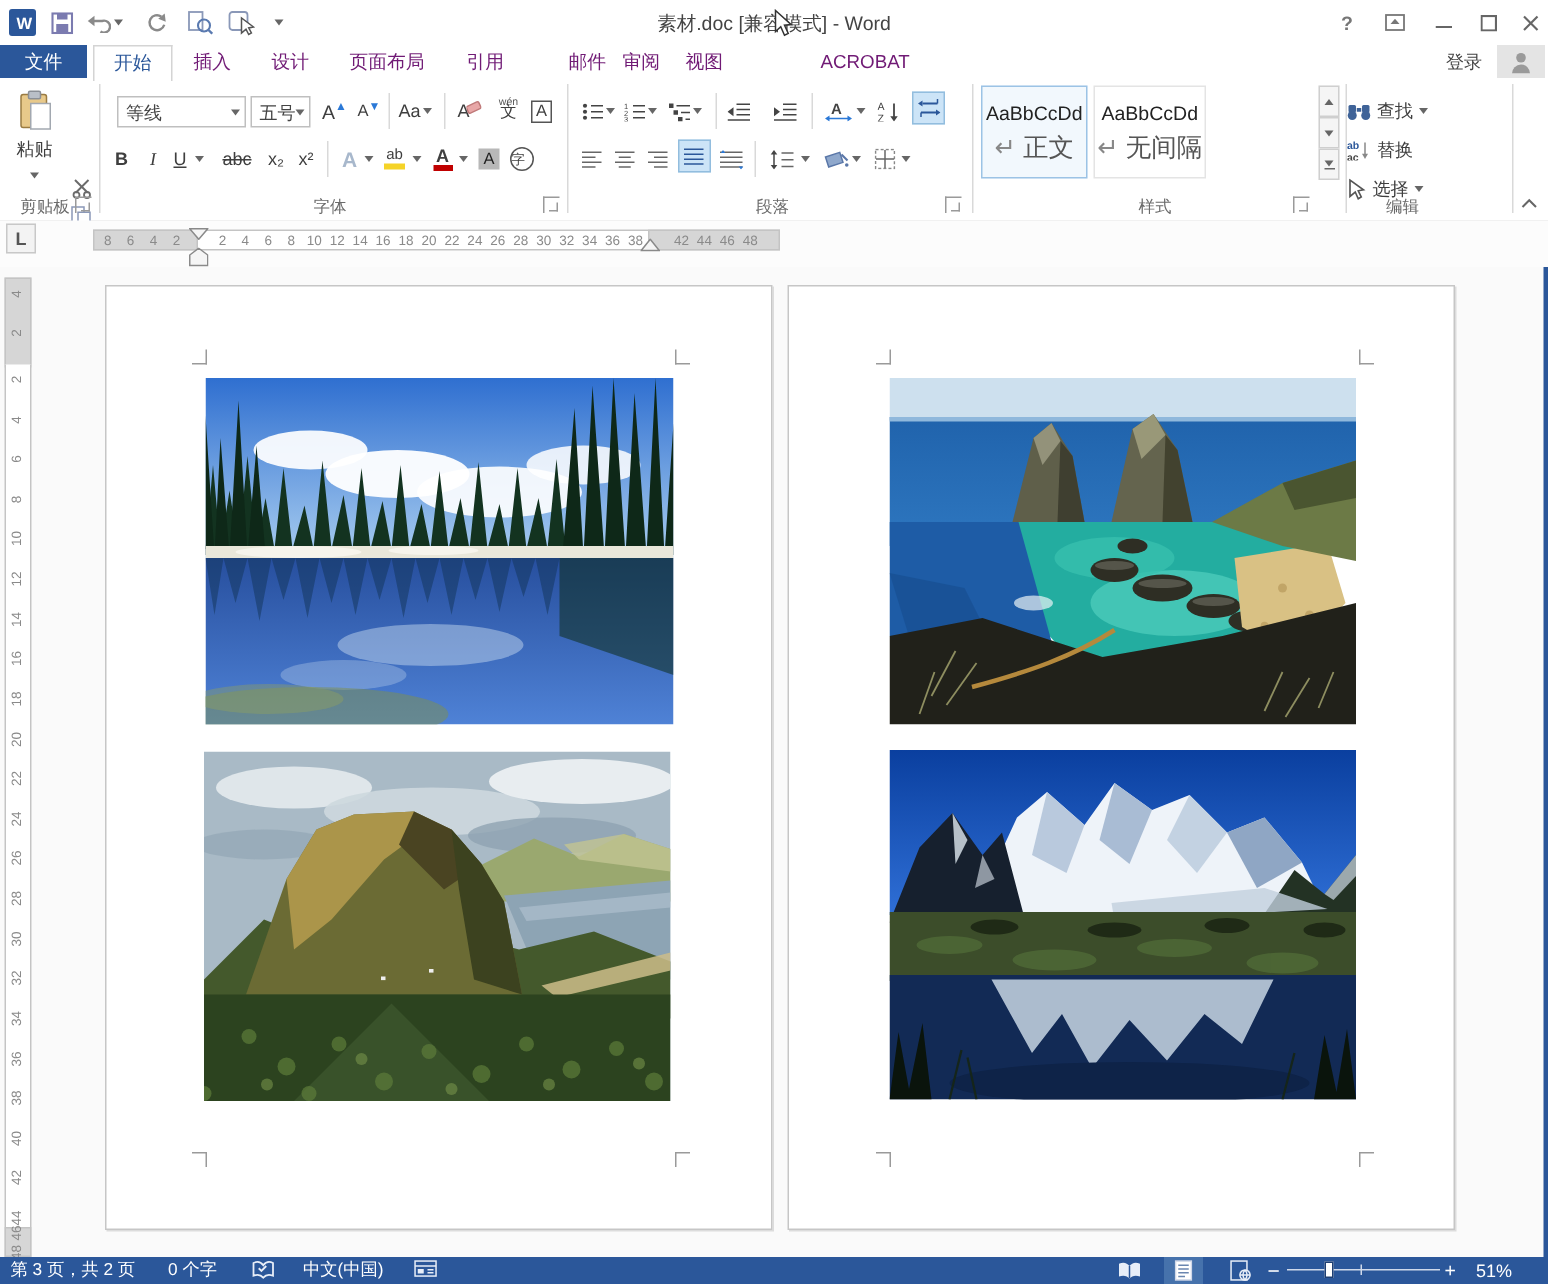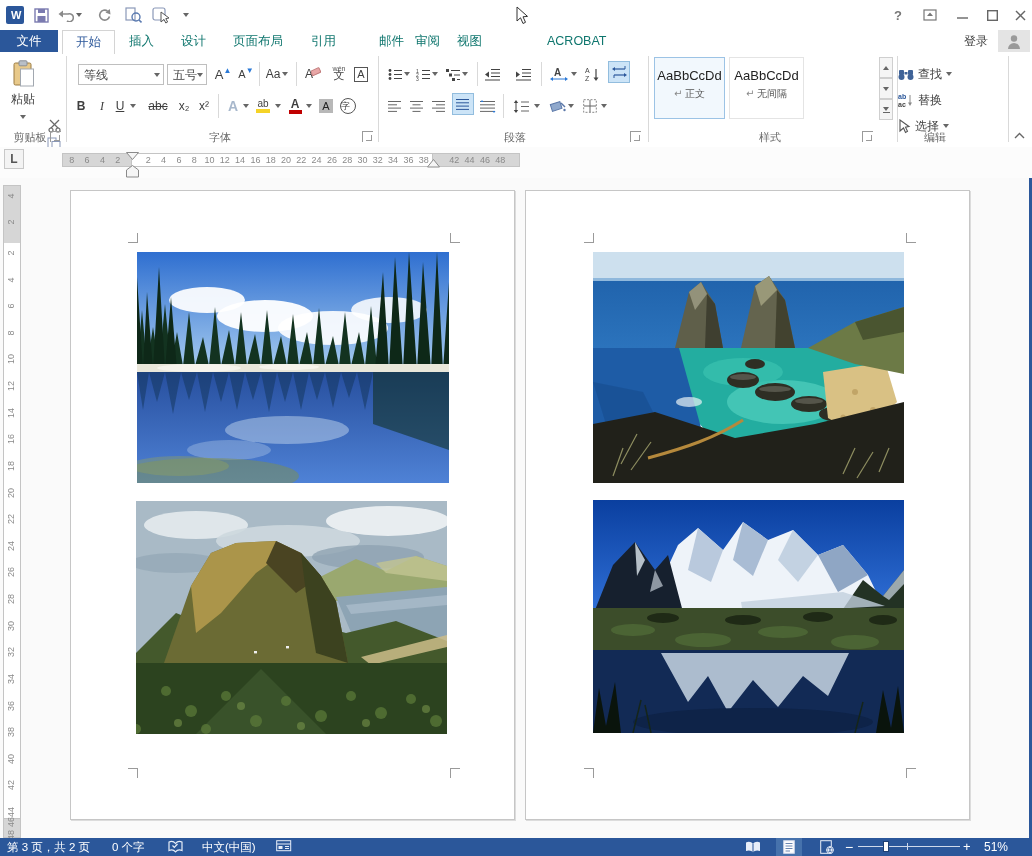--- a/index.html
+++ b/index.html
@@ -7,41 +7,41 @@
        font-family:"Liberation Sans","DejaVu Sans",sans-serif;color:#444;font-size:12px;}
   .abs{position:absolute;}
   
   #titlebar{position:absolute;left:0;top:0;width:1032px;height:30px;background:#fff;}
   .qat-btn{position:absolute;top:5px;width:22px;height:20px;display:flex;align-items:center;justify-content:center;}
   #title-text{position:absolute;left:0;right:0;top:7px;text-align:center;font-size:13px;color:#444;}
   .winbtn{position:absolute;top:4px;width:28px;height:22px;display:flex;align-items:center;justify-content:center;color:#666;font-size:13px;}
   
   #tabrow{position:absolute;left:0;top:30px;width:1032px;height:22px;background:#fff;border-bottom:1px solid #e3e3e3;}
   #file-tab{position:absolute;left:0;top:0;width:58px;height:22px;background:#2b579a;color:#fff;text-align:center;line-height:22px;font-size:12.5px;}
-  .tab{position:absolute;top:0;height:22px;line-height:22px;padding:0 13px;font-size:12.5px;color:#0f766e;}
+  .tab{position:absolute;top:0;height:22px;line-height:22px;padding:0 13px;font-size:12.5px;color:#701a75;}
   .tab.active{background:#fff;border:1px solid #d4d4d4;border-bottom:none;color:#2b579a;height:23px;z-index:3;}
   #signin{position:absolute;right:44px;top:0;height:22px;line-height:22px;font-size:12px;color:#444;}
   #avatar{position:absolute;right:2px;top:0;width:32px;height:22px;background:#e4e4e4;display:flex;align-items:center;justify-content:center;}
   
   #ribbon{position:absolute;left:0;top:52px;width:1032px;height:95px;background:#fff;border-bottom:1px solid #cfcfcf;}
   .gdiv{position:absolute;top:4px;height:86px;width:1px;background:#d9d9d9;}
   .glabel{position:absolute;top:78px;font-size:11px;color:#6a6a6a;text-align:center;}
   .launcher{position:absolute;top:79px;width:10px;height:10px;border-left:1px solid #9a9a9a;border-top:1px solid #9a9a9a;}
   .launcher:after{content:"";position:absolute;right:1px;bottom:1px;width:5px;height:5px;border-right:1.5px solid #9a9a9a;border-bottom:1.5px solid #9a9a9a;}
   .combo{position:absolute;height:21px;border:1px solid #bfbfbf;background:#fff;font-size:12px;line-height:21px;padding-left:5px;box-sizing:border-box;}
   .combo .car{position:absolute;right:3px;top:8px;}
   .car{display:inline-block;width:0;height:0;border-left:3.5px solid transparent;border-right:3.5px solid transparent;border-top:4px solid #666;}
   .rbtn{position:absolute;height:22px;display:flex;align-items:center;justify-content:center;font-size:12px;color:#3f3f3f;}
   .rbtn.hl{background:#cce4f7;border:1px solid #92bdde;box-sizing:border-box;}
   .bigbtn{position:absolute;text-align:center;font-size:12px;color:#3f3f3f;}
   .stylecard{position:absolute;top:5px;height:62px;background:#fff;border:1px solid #e4e4e4;box-sizing:border-box;text-align:center;overflow:hidden;}
   .stylecard.sel{border:1px solid #9cc3e5;background:#f2f8fd;}
   .stylecard .prev{display:block;margin-top:10px;font-size:13px;color:#222;white-space:nowrap;overflow:hidden;}
   .stylecard .prev.big{font-size:24px;font-weight:bold;margin-top:2px;}
-  .stylecard .nm{display:block;margin-top:4px;font-size:10px;color:#555;white-space:nowrap;}
+  .stylecard .nm{display:block;margin-top:4px;font-size:17px;color:#555;white-space:nowrap;}
   .scrollbtn{position:absolute;left:879px;width:14px;height:21px;border:1px solid #cfcfcf;background:#f5f5f5;box-sizing:border-box;display:flex;align-items:center;justify-content:center;}
   .tri-up{width:0;height:0;border-left:3.5px solid transparent;border-right:3.5px solid transparent;border-bottom:4px solid #666;}
   .tri-dn{width:0;height:0;border-left:3.5px solid transparent;border-right:3.5px solid transparent;border-top:4px solid #666;}
   .editrow{position:absolute;left:898px;height:20px;display:flex;align-items:center;gap:4px;font-size:12px;color:#3f3f3f;}
   
   #rulerrow{position:absolute;left:0;top:147px;width:1032px;height:31px;background:#fcfcfc;}
   #tabsel{position:absolute;left:4px;top:2px;width:20px;height:20px;background:#f3f3f3;border:1px solid #c8c8c8;box-sizing:border-box;
           font-weight:bold;font-size:12px;color:#555;text-align:center;line-height:18px;}
   .hseg{position:absolute;top:6px;height:14px;box-sizing:border-box;}
   .hnum{position:absolute;top:6px;width:14px;height:14px;line-height:14px;text-align:center;font-size:9px;color:#8a8a8a;}
@@ -108,20 +108,21 @@
         </svg>
     </div>
     <div class="qat-btn" style="left:150px">
       <svg width="18" height="17">
           <rect x="1" y="1" width="12" height="12" rx="2" fill="none" stroke="#8a98b8" stroke-width="1.2"></rect>
           <polygon points="9,5 9,15 12,12.4 13.8,16 15.6,15 13.8,11.6 17,11" fill="#fff" stroke="#555" stroke-width="1"></polygon>
         </svg>
     </div>
     <span class="car" style="position:absolute;left:183px;top:13px"></span>
 
+    <div id="title-text">素材.doc [兼容模式] - Word</div>
 
     <svg class="abs" style="left:516px;top:6px" width="13" height="19">
       <polygon points="1,1 1,15 4.5,11.8 7,17.5 9.5,16.3 7,10.8 11.5,10.4" fill="#fff" stroke="#333" stroke-width="1"></polygon>
     </svg>
 
     <div class="winbtn" style="left:884px">
         <span style="font-weight:bold;color:#777">?</span>
       </div>
     <div class="winbtn" style="left:916px">
       <svg width="14" height="12">

